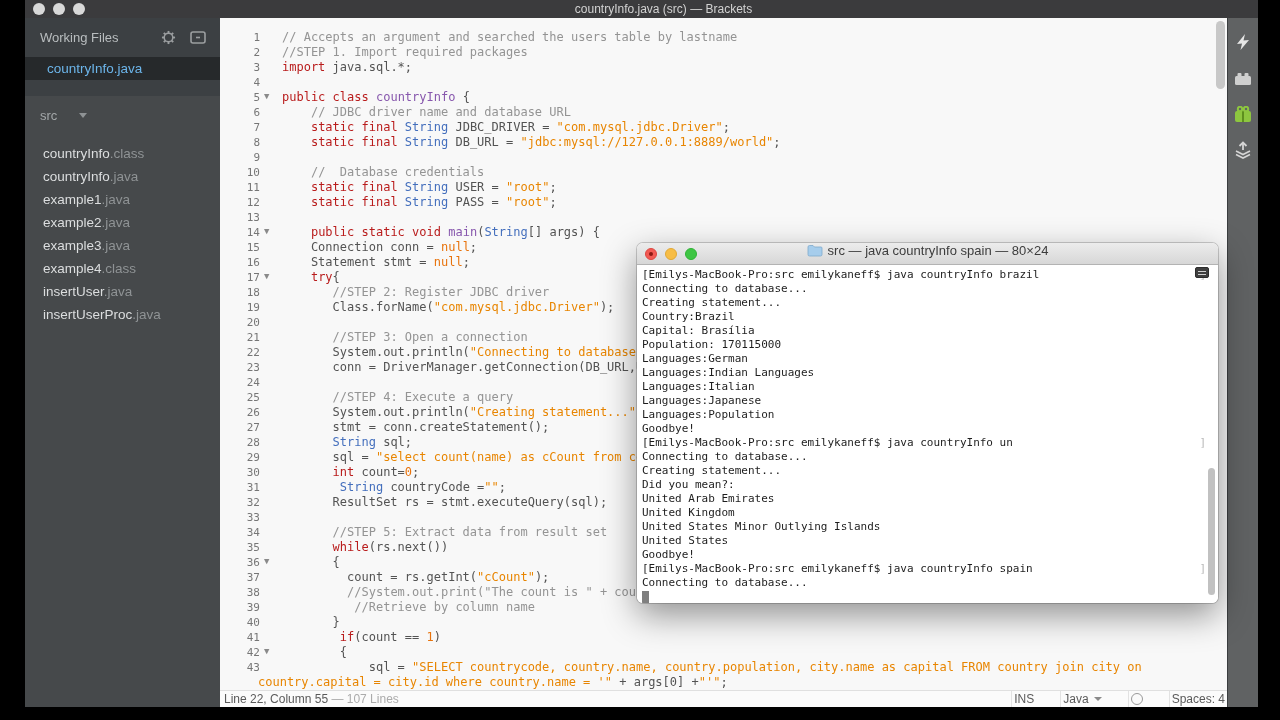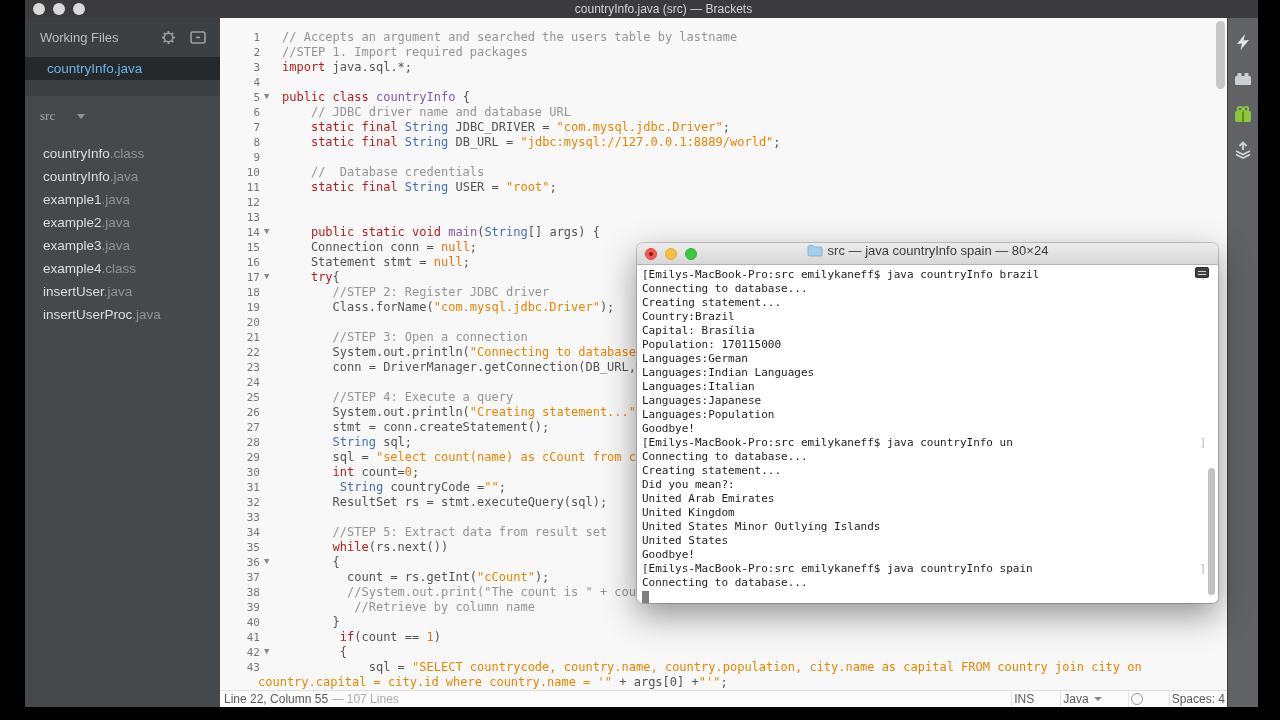--- a/index.html
+++ b/index.html
@@ -24,21 +24,21 @@
     background:#46494b; color:#c4c7c8;
   }
   .wf-section { position:absolute; left:0; top:0; width:195px; height:78px; background:#3c4043; }
   .wf-header { display:flex; align-items:center; height:38px; padding:0 12px 0 15px; }
   .wf-title { font-size:13px; color:#b9bdbf; flex:1; }
   .wf-icons { display:flex; gap:10px; align-items:center; }
   .wf-row-selected {
     position:absolute; left:0; top:39px; width:195px; height:23px; background:#26292b;
     color:#6cb5ea; font-size:13.5px; line-height:23px; padding-left:22px;
   }
-  .proj-header { position:absolute; left:15px; top:90px; font-size:13px; color:#a3a7a9; display:flex; align-items:center; gap:22px;font-family:Liberation Serif, serif; }
+  .proj-header { position:absolute; left:15px; top:90px; font-size:13px; color:#a3a7a9; display:flex; align-items:center; gap:22px; }
   .caret-down { width:0; height:0; border-left:4px solid transparent; border-right:4px solid transparent; border-top:5px solid #8e9294; display:inline-block; }
   #file-tree { position:absolute; left:0; top:124px; width:195px; }
   .file-item { height:23px; line-height:23px; padding-left:18px; font-size:13.5px; white-space:nowrap; cursor:default; }
   .file-base { color:#dcdedf; }
   .file-ext { color:#8f9395; }
   
   #editor {
     position:absolute; left:220px; top:18px; width:1007px; height:689px;
     background:#f8f8f8; overflow:hidden;
   }
@@ -168,21 +168,21 @@
         <div class="line"><span class="ln">2</span><span class="codetext"><span class="c">//STEP 1. Import required packages</span></span></div>
         <div class="line"><span class="ln">3</span><span class="codetext"><span class="k">import</span><span class="v"> java.sql.*;</span></span></div>
         <div class="line"><span class="ln">4</span><span class="codetext"></span></div>
         <div class="line"><span class="ln">5</span><span class="fold">▼</span><span class="codetext"><span class="k">public</span><span class="v"> </span><span class="k">class</span><span class="v"> </span><span class="d">countryInfo</span><span class="v"> {</span></span></div>
         <div class="line"><span class="ln">6</span><span class="codetext"><span class="v">    </span><span class="c">// JDBC driver name and database URL</span></span></div>
         <div class="line"><span class="ln">7</span><span class="codetext"><span class="v">    </span><span class="k">static</span><span class="v"> </span><span class="k">final</span><span class="v"> </span><span class="t">String</span><span class="v"> JDBC_DRIVER = </span><span class="s">"com.mysql.jdbc.Driver"</span><span class="v">;</span></span></div>
         <div class="line"><span class="ln">8</span><span class="codetext"><span class="v">    </span><span class="k">static</span><span class="v"> </span><span class="k">final</span><span class="v"> </span><span class="t">String</span><span class="v"> DB_URL = </span><span class="s">"jdbc:mysql://127.0.0.1:8889/world"</span><span class="v">;</span></span></div>
         <div class="line"><span class="ln">9</span><span class="codetext"></span></div>
         <div class="line"><span class="ln">10</span><span class="codetext"><span class="v">    </span><span class="c">//  Database credentials</span></span></div>
         <div class="line"><span class="ln">11</span><span class="codetext"><span class="v">    </span><span class="k">static</span><span class="v"> </span><span class="k">final</span><span class="v"> </span><span class="t">String</span><span class="v"> USER = </span><span class="s">"root"</span><span class="v">;</span></span></div>
-        <div class="line"><span class="ln">12</span></div>
+        <div class="line"><span class="ln">12</span><span class="codetext"><span class="v">    </span><span class="k">static</span><span class="v"> </span><span class="k">final</span><span class="v"> </span><span class="t">String</span><span class="v"> PASS = </span><span class="s">"root"</span><span class="v">;</span></span></div>
         <div class="line"><span class="ln">13</span><span class="codetext"></span></div>
         <div class="line"><span class="ln">14</span><span class="fold">▼</span><span class="codetext"><span class="v">    </span><span class="k">public</span><span class="v"> </span><span class="k">static</span><span class="v"> </span><span class="k">void</span><span class="v"> </span><span class="d">main</span><span class="v">(</span><span class="t">String</span><span class="v">[] args) {</span></span></div>
         <div class="line"><span class="ln">15</span><span class="codetext"><span class="v">    Connection conn = </span><span class="a">null</span><span class="v">;</span></span></div>
         <div class="line"><span class="ln">16</span><span class="codetext"><span class="v">    Statement stmt = </span><span class="a">null</span><span class="v">;</span></span></div>
         <div class="line"><span class="ln">17</span><span class="fold">▼</span><span class="codetext"><span class="v">    </span><span class="k">try</span><span class="v">{</span></span></div>
         <div class="line"><span class="ln">18</span><span class="codetext"><span class="v">       </span><span class="c">//STEP 2: Register JDBC driver</span></span></div>
         <div class="line"><span class="ln">19</span><span class="codetext"><span class="v">       Class.forName(</span><span class="s">"com.mysql.jdbc.Driver"</span><span class="v">);</span></span></div>
         <div class="line"><span class="ln">20</span><span class="codetext"></span></div>
         <div class="line"><span class="ln">21</span><span class="codetext"><span class="v">       </span><span class="c">//STEP 3: Open a connection</span></span></div>
         <div class="line"><span class="ln">22</span><span class="codetext"><span class="v">       System.out.println(</span><span class="s">"Connecting to database...</span></span></div>

